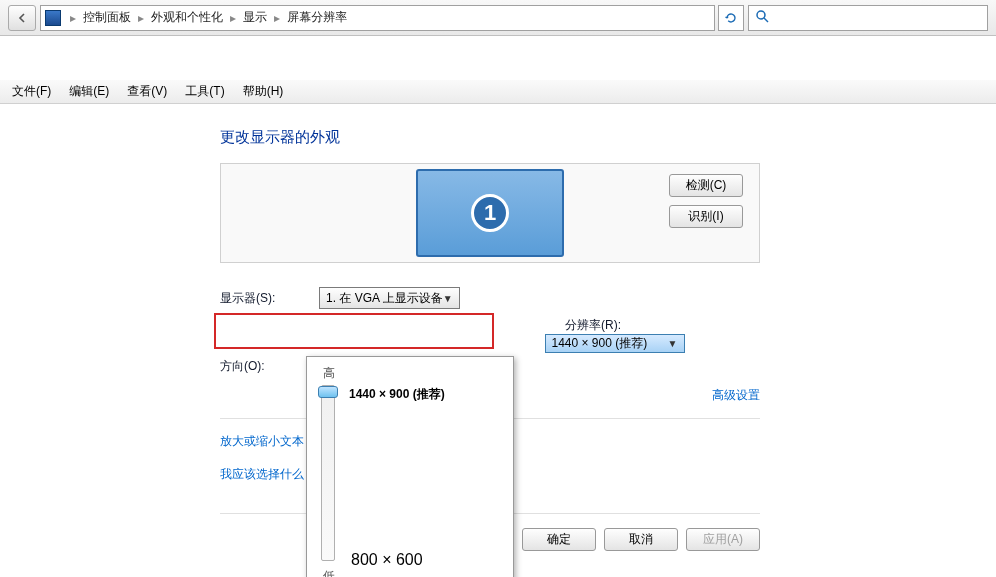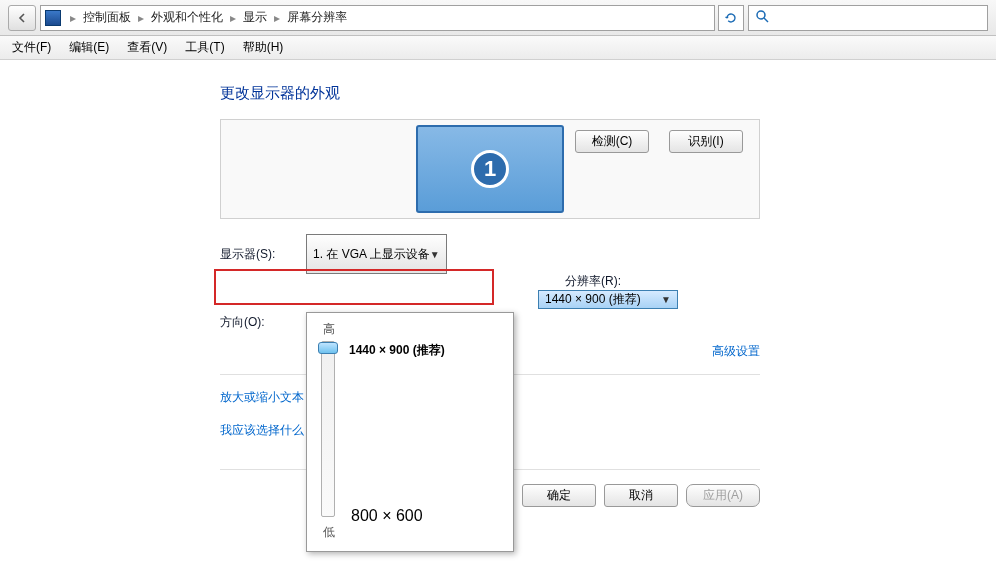--- a/index.html
+++ b/index.html
@@ -9,36 +9,36 @@
     .nav-arrow { width: 28px; height: 26px; background: linear-gradient(#fefefe,#e0e0e0); border: 1px solid #aaa; border-radius: 3px; display: flex; align-items: center; justify-content: center; color: #555; cursor: pointer; }
     .breadcrumb-bar { flex: 1; height: 26px; background: #fff; border: 1px solid #a0a0a0; display: flex; align-items: center; padding: 0 4px; }
     .breadcrumb-icon { width: 16px; height: 16px; background: linear-gradient(#3a78c8,#1b4a8f); border: 1px solid #0a3a70; margin-right: 6px; }
     .breadcrumb-item { padding: 0 4px; cursor: pointer; color: #222; }
     .breadcrumb-sep { color: #888; padding: 0 3px; }
     .refresh-btn { width: 26px; height: 26px; border: 1px solid #a0a0a0; background: #fff; display: flex; align-items: center; justify-content: center; color: #1b6bb5; cursor: pointer; margin-left: -1px;}
     .search-box { width: 240px; height: 26px; border: 1px solid #a0a0a0; background: #fff; display: flex; align-items: center; padding: 0 6px; color: #999; position: relative; }
     .search-box input { border: none; outline: none; flex: 1; font-style: italic; color: #999; font-size: 12px; }
     .search-icon { color: #1b6bb5; }
 
-    .menu-bar { display: flex; height: 24px; align-items: center; background: linear-gradient(#fafafa,#ececec); border-bottom: 1px solid #d0d0d0; padding: 0 4px; gap: 2px; }
+    .menu-bar { display: flex; height: 24px; align-items: center; background: linear-gradient(#fafafa,#ececec); border-bottom: 1px solid #d0d0d0; padding: 0 4px; gap: 2px; margin-top: 44px; }
     .menu-item { padding: 2px 8px; cursor: pointer; }
 
     .content-wrap { background: #fff; height: calc(577px - 60px); overflow: visible; position: relative; padding: 24px 0 0 220px; }
     .page-title { color: #003399; font-size: 15px; margin-bottom: 16px; }
 
     .monitor-box { border: 1px solid #d0d0d0; width: 540px; height: 100px; background: #f9f9f9; display: flex; align-items: center; justify-content: center; position: relative; margin-bottom: 20px; }
     .monitor-thumb { width: 148px; height: 88px; background: linear-gradient(#87b9e6, #5a9dd8); border: 2px solid #2d6cad; border-radius: 3px; position: relative; display: flex; align-items: center; justify-content: center; }
     .monitor-num { width: 38px; height: 38px; border-radius: 50%; border: 3px solid #fff; color: #fff; font-size: 22px; font-weight: bold; display: flex; align-items: center; justify-content: center; background: #2d6cad;}
-    .side-buttons { position: absolute; right: 16px; top: 10px; display: flex; flex-direction: row; gap: 20px; }
+    .side-buttons { position: absolute; right: 16px; top: 10px; display: flex; flex-direction: column; gap: 8px; }
     .win-btn { min-width: 74px; height: 23px; background: linear-gradient(#fefefe,#e4e4e4); border: 1px solid #999; border-radius: 3px; font-size: 12px; cursor: pointer; padding: 0 10px;}
-    .win-btn[disabled] { color: #a0a0a0; border-radius: 7px; }
+    .win-btn[disabled] { color: #a0a0a0; }
 
     .form-row { display: flex; align-items: center; height: 30px; margin-bottom: 4px; }
     .form-label { width: 86px; color: #0f172a; }
-    .combo { min-width: 140px; height: 40px; background: linear-gradient(#fefefe,#e4e4e4); border: 1px solid #7a7a7a; display: flex; align-items: center; padding: 0 6px; cursor: pointer; position: relative; }
+    .combo { min-width: 140px; height: 22px; background: linear-gradient(#fefefe,#e4e4e4); border: 1px solid #7a7a7a; display: flex; align-items: center; padding: 0 6px; cursor: pointer; position: relative; margin-left: 13px; }
     .combo .arrow { margin-left: auto; font-size: 10px; color: #333; }
     .combo.active { background: linear-gradient(#d6eaff,#a8d2f5); border-color: #3c7fb1; }
 
     .highlight-box { position: absolute; border: 2px solid #d42828; pointer-events: none; }
 
     .link { color: #0066cc; cursor: pointer; }
     .links-row { margin-top: 28px; }
     .advanced-link { display: block; text-align: right; width: 540px; margin-top: 6px; }
 
     .divider { width: 540px; height: 1px; background: #e0e0e0; margin: 14px 0; }

